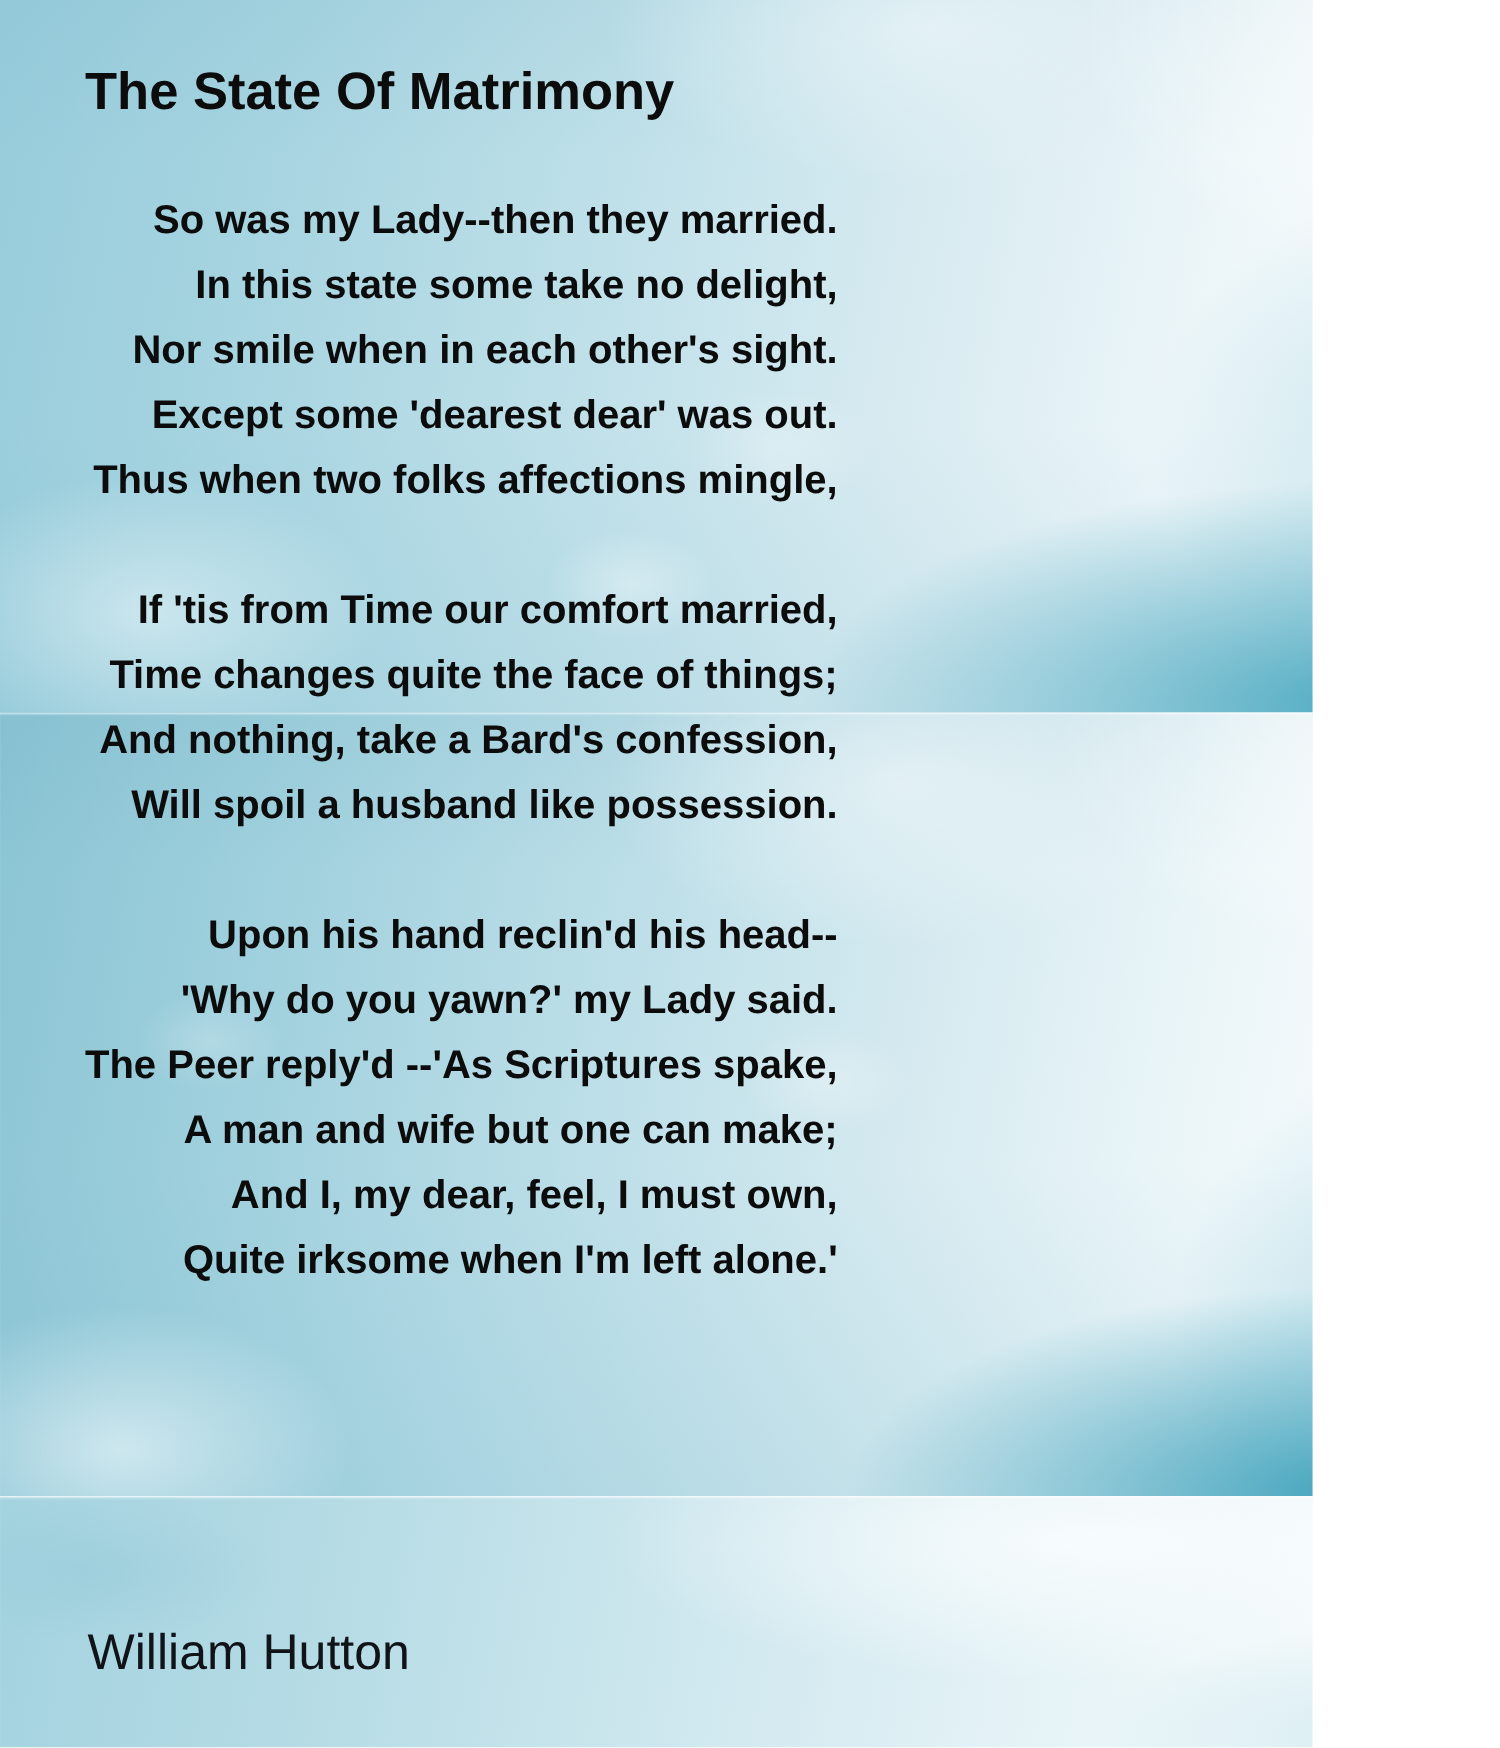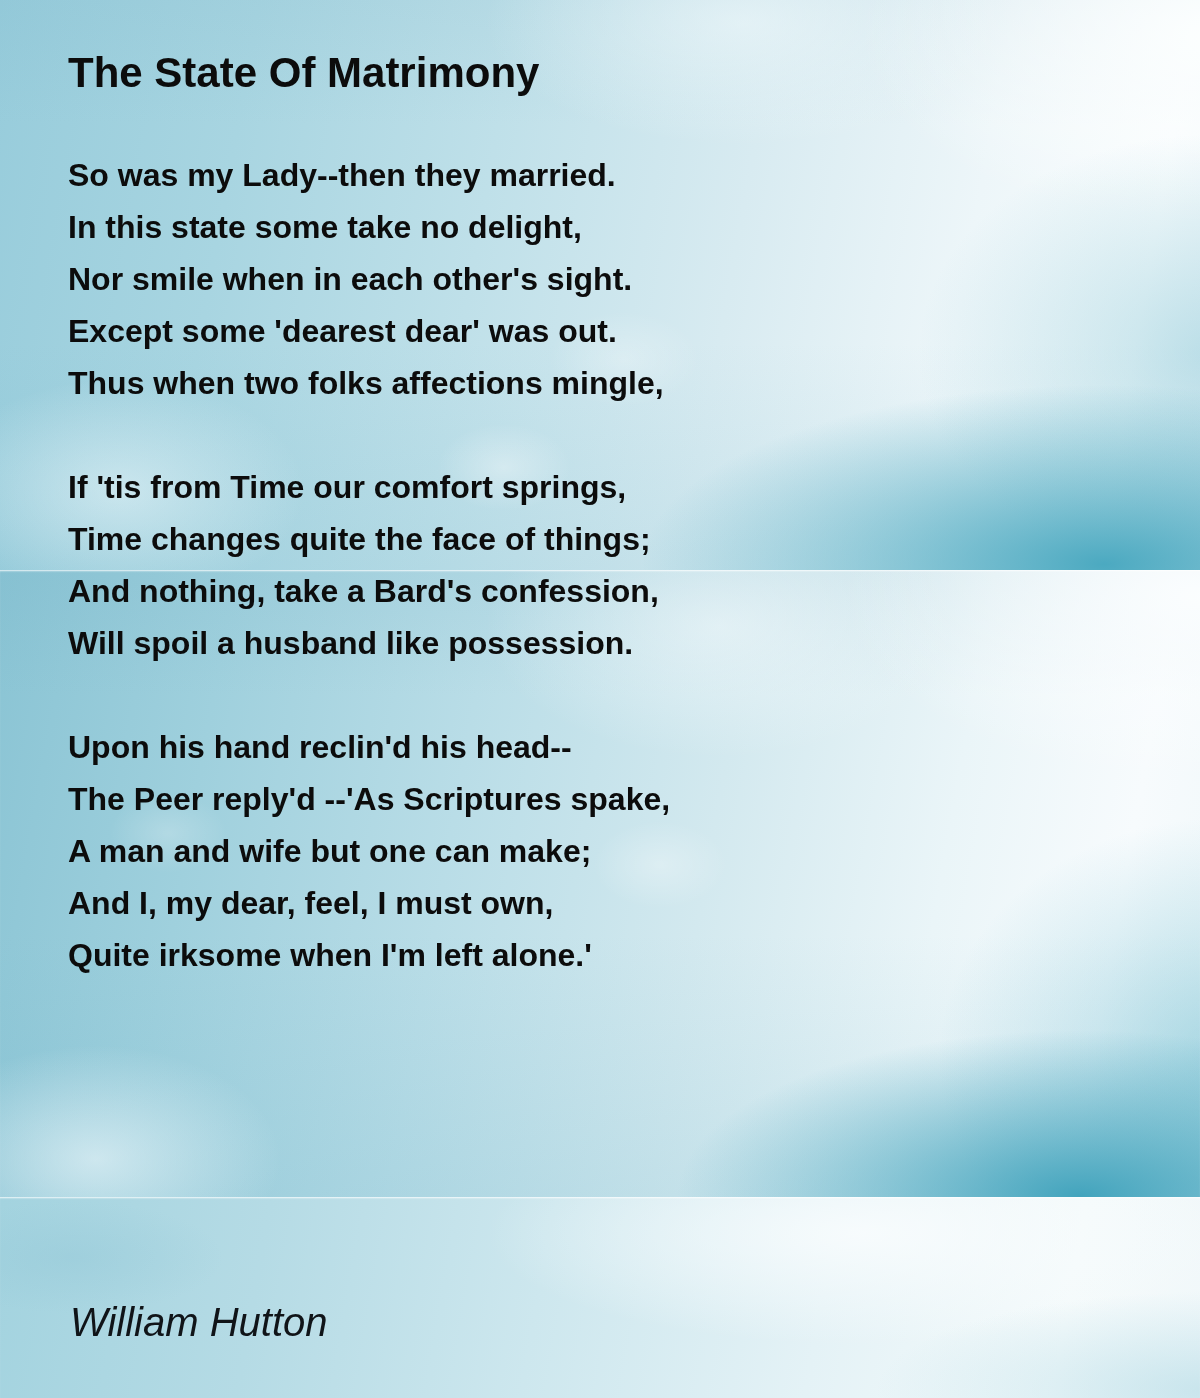--- a/index.html
+++ b/index.html
@@ -2,24 +2,25 @@
 <html><head>
 <meta charset="utf-8">
 <style>
   html, body {
     margin: 0;
     padding: 0;
     background: #ffffff;
   }
   .page {
     position: relative;
-    width: 1200px;
+    width: 1050px;
     height: 1398px;
     overflow: hidden;
     font-family: "Liberation Sans", "DejaVu Sans", sans-serif;
+    text-align: right;
   }
   
   .band {
     position: absolute;
     left: 0;
     width: 1200px;
   }
   .band-1 {
     top: 0;
     height: 570px;
@@ -82,21 +83,20 @@
   }
   .stanza + .stanza {
     margin-top: 52px;
   }
   .poem-author {
     position: absolute;
     left: 70px;
     top: 1298px;
     font-size: 40px;
     line-height: 1.2;
-    font-style: italic;
     font-weight: 400;
     color: #101418;
   }
 </style>
 </head>
 <body>
 
 <div class="page">
   <div class="band band-1"></div>
   <div class="band band-2"></div>
@@ -106,27 +106,28 @@
 
   <div class="poem-body">
       <div class="stanza">
         <div class="poem-line">So was my Lady--then they married.</div>
         <div class="poem-line">In this state some take no delight,</div>
         <div class="poem-line">Nor smile when in each other's sight.</div>
         <div class="poem-line">Except some 'dearest dear' was out.</div>
         <div class="poem-line">Thus when two folks affections mingle,</div>
       </div>
       <div class="stanza">
-        <div class="poem-line">If 'tis from Time our comfort springs,</div>
+        <div class="poem-line">If 'tis from Time our comfort married,</div>
         <div class="poem-line">Time changes quite the face of things;</div>
         <div class="poem-line">And nothing, take a Bard's confession,</div>
         <div class="poem-line">Will spoil a husband like possession.</div>
       </div>
       <div class="stanza">
         <div class="poem-line">Upon his hand reclin'd his head--</div>
+        <div class="poem-line">'Why do you yawn?' my Lady said.</div>
         <div class="poem-line">The Peer reply'd --'As Scriptures spake,</div>
         <div class="poem-line">A man and wife but one can make;</div>
         <div class="poem-line">And I, my dear, feel, I must own,</div>
         <div class="poem-line">Quite irksome when I'm left alone.'</div>
       </div>
     </div>
 
   <div class="poem-author">William Hutton</div>
 </div>
 

